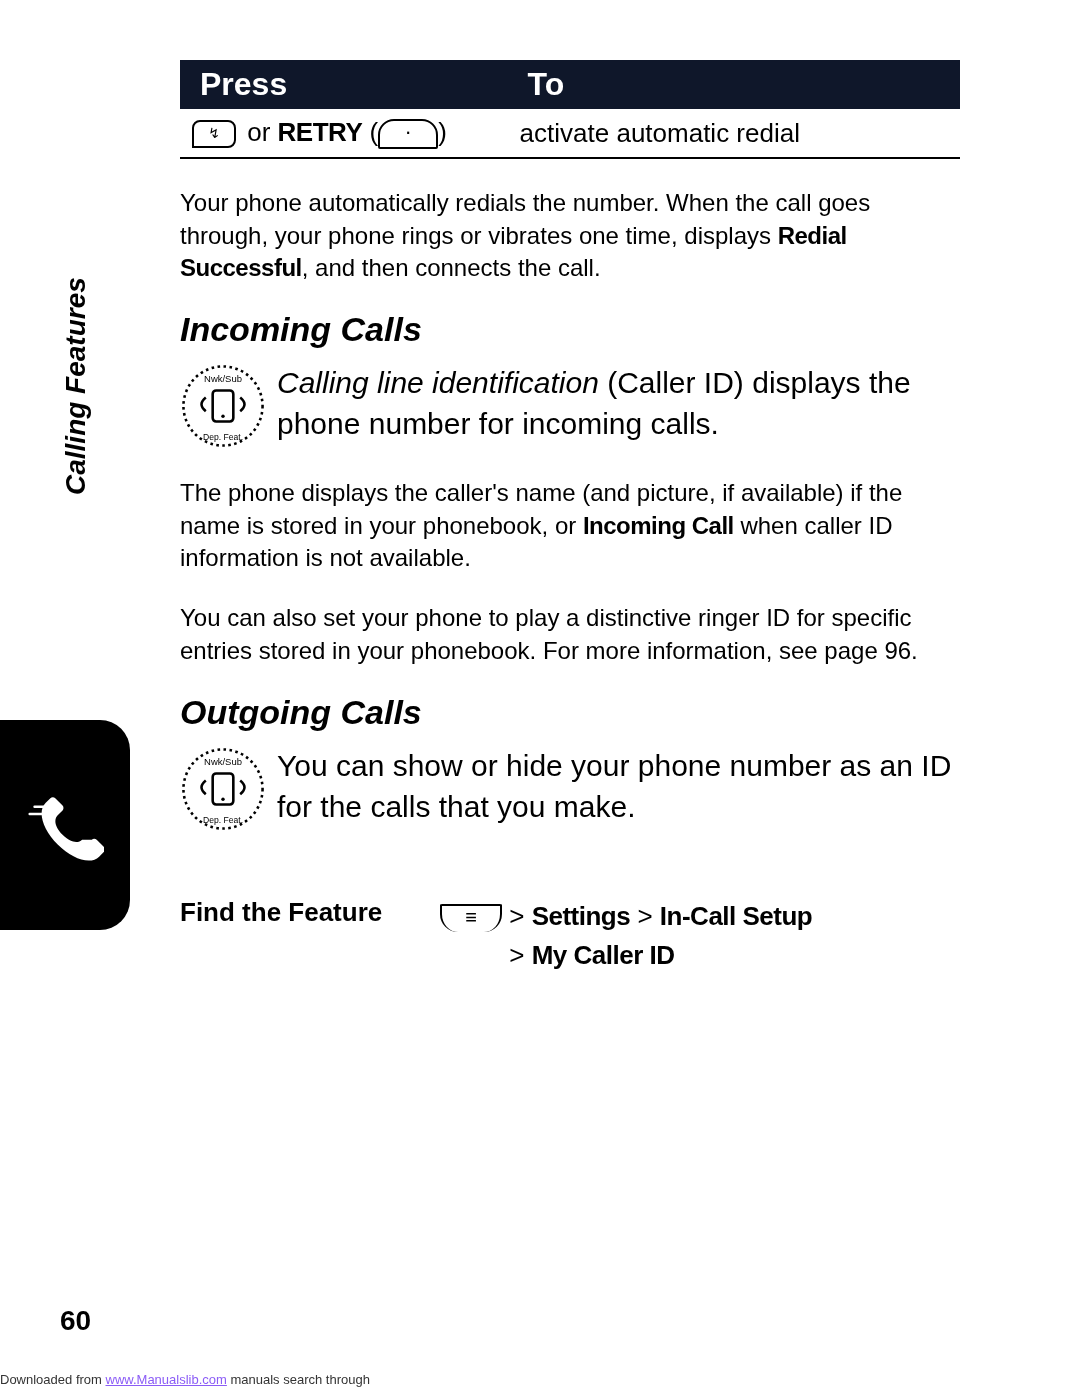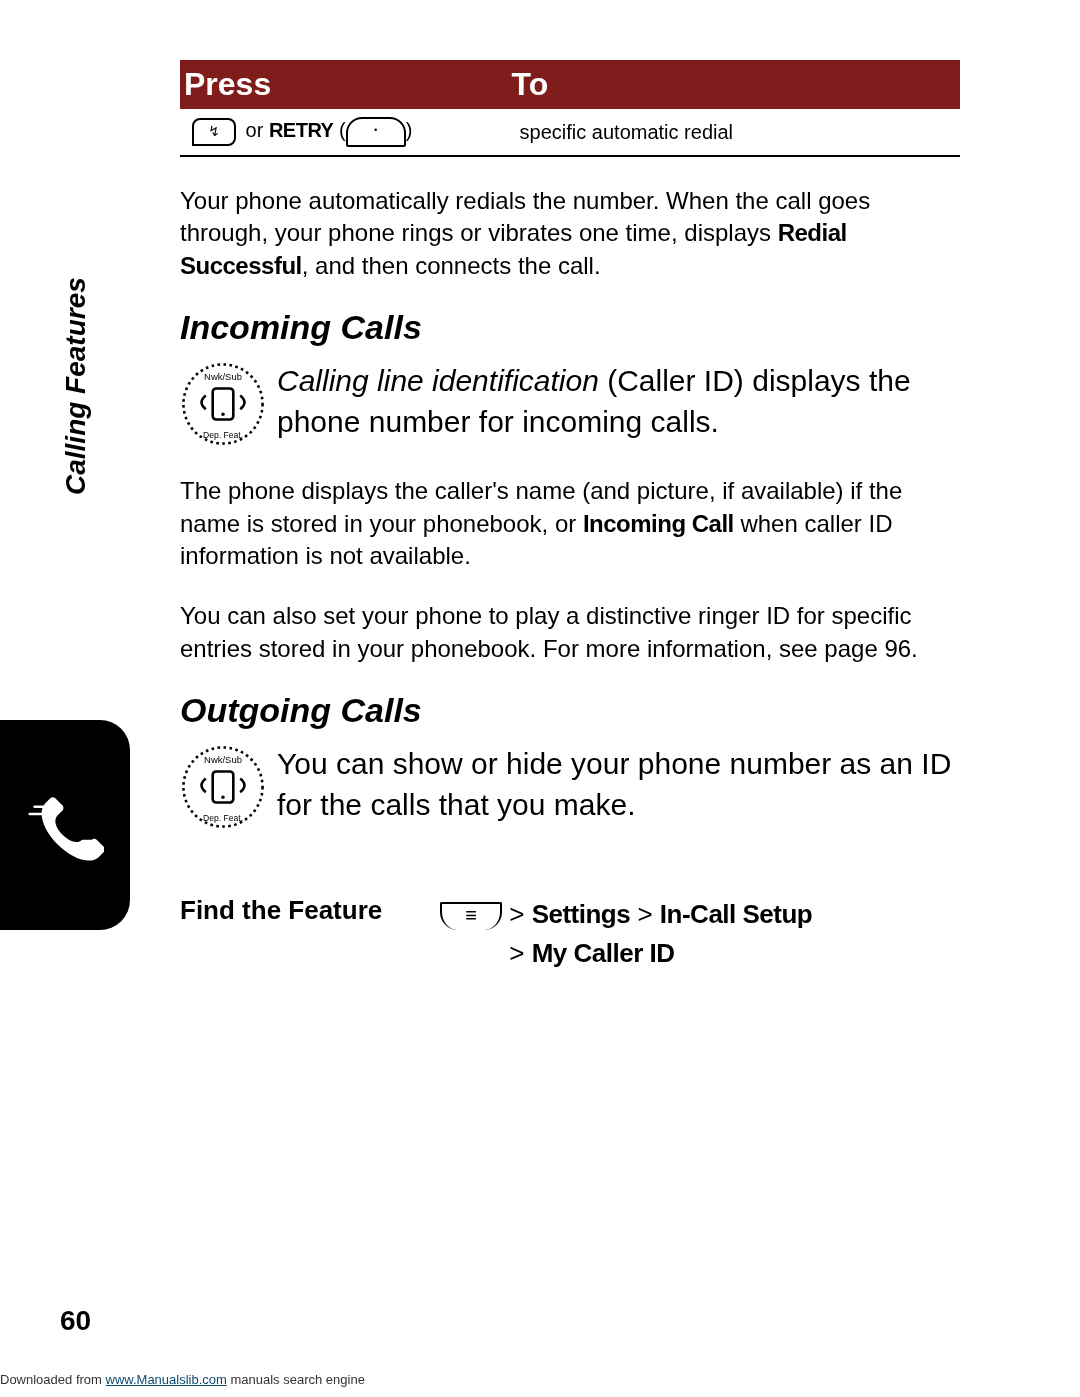--- a/index.html
+++ b/index.html
@@ -18,29 +18,29 @@
   }
   .content {
     margin-left: 50px;
     margin-right: 30px;
   }
   table.press-to {
     width: 100%;
     border-collapse: collapse;
   }
   table.press-to th {
-    background: #7f1d1d;
+    background: #0f172a;
     color: #fff;
     text-align: left;
     font-size: 32px;
     font-weight: bold;
-    padding: 6px 4px;
+    padding: 6px 20px;
   }
   table.press-to td {
-    font-size: 20px;
+    font-size: 26px;
     padding: 8px 12px;
     border-bottom: 2px solid #000;
     vertical-align: middle;
   }
   .icon-send {
     display: inline-block;
     width: 40px;
     height: 24px;
     border: 2px solid #000;
     border-radius: 8px 8px 8px 0;
@@ -189,21 +189,21 @@
     font-weight: bold;
   }
   .footer {
     position: absolute;
     left: 0;
     bottom: 10px;
     font-size: 13px;
     color: #333;
   }
   .footer a {
-    color: #0c4a6e;
+    color: #8b5cf6;
     text-decoration: underline;
     text-align: center;
   }
 </style>
 </head>
 <body>
 
 <div class="page">
 
   <div class="side-label">Calling Features</div>
@@ -220,21 +220,21 @@
     <table class="press-to">
       <tbody>
           <tr>
         <th style="width:42%;">Press</th>
         <th>To</th>
       </tr>
       <tr>
         <td>
           <span class="icon-send"></span><span> or </span><span class="bold-cond">RETRY</span><span> (</span><span class="icon-navkey"></span><span>)</span>
         </td>
-        <td>specific automatic redial</td>
+        <td>activate automatic redial</td>
       </tr>
     </tbody>
       </table>
 
     <p class="body">
       <span>Your phone automatically redials the number. When the call goes through, your phone rings or vibrates one time, displays </span><span class="bold-cond">Redial Successful</span><span>, and then connects the call.</span>
     </p>
 
 
     <h2 class="sub">Incoming Calls</h2>
@@ -284,15 +284,15 @@
       <div class="path">
         <span class="icon-menu"></span><span> &gt; </span><span class="bold-cond">Settings</span><span> &gt; </span><span class="bold-cond">In-Call Setup</span><br>
         <span style="visibility:hidden;"><span class="icon-menu"></span></span><span> &gt; </span><span class="bold-cond">My Caller ID</span>
       </div>
     </div>
   </div>
 
   <div class="pagenum">60</div>
 
   <div class="footer">
-    <span>Downloaded from </span><a href="#">www.Manualslib.com</a><span> manuals search engine</span>
+    <span>Downloaded from </span><a href="#">www.Manualslib.com</a><span> manuals search through</span>
   </div>
 </div>
 
 </body></html>

